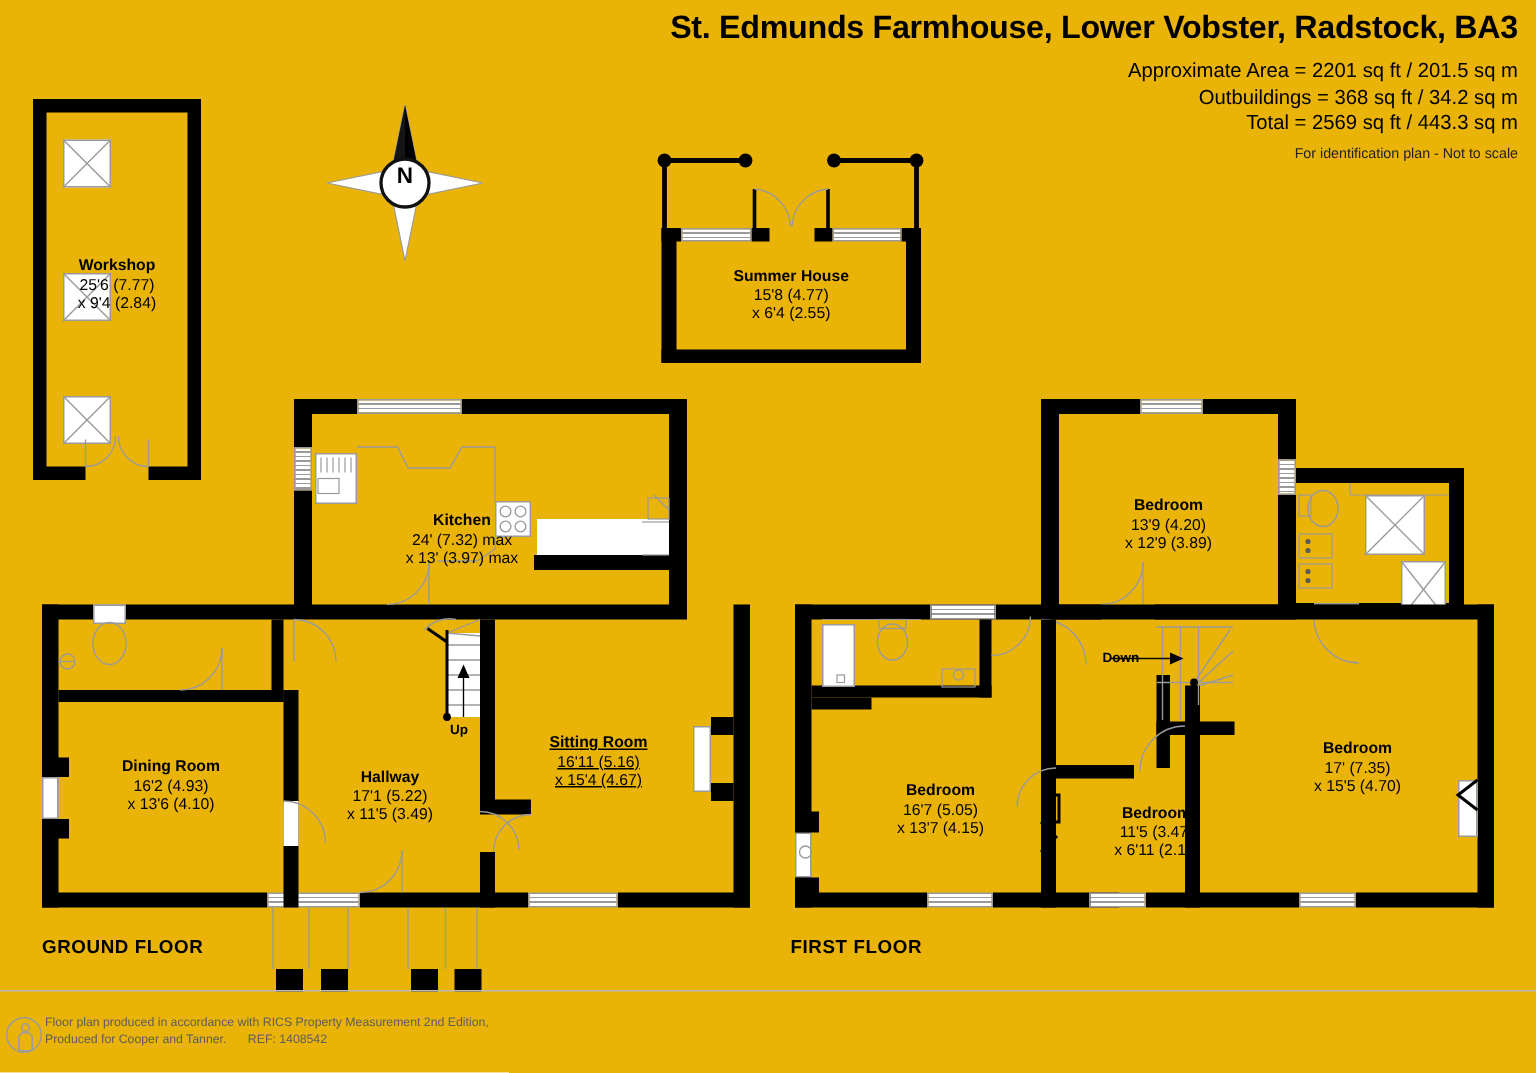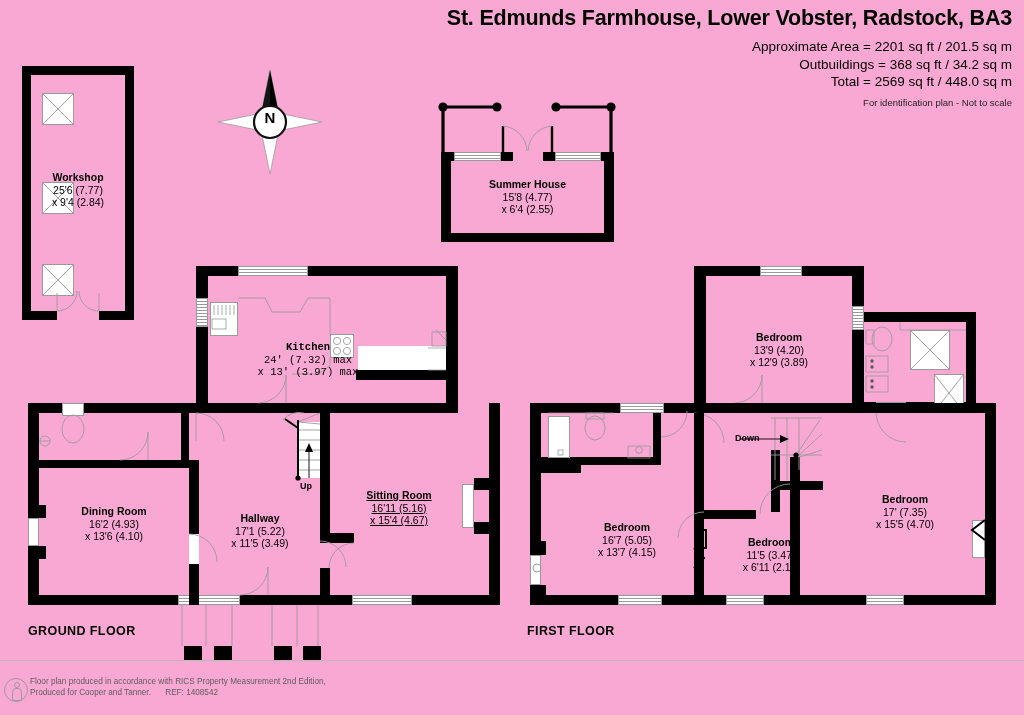--- a/index.html
+++ b/index.html
@@ -9,21 +9,21 @@
   }
   body {
     font-family: "Liberation Sans", sans-serif;
     color: #000000;
   }
   #page {
     position: relative;
     width: 1024px;
     height: 715px;
     overflow: hidden;
-    background: #f9a8d4;
+    background: #eab308;
   }
 
   
   .title {
     position: absolute;
     left: 0; top: 6px;
     width: 1012px;
     text-align: right;
     font-size: 21.5px;
     font-weight: bold;
@@ -138,21 +138,21 @@
 </head>
 <body>
 
 <div id="page">
 
   <div class="title">St. Edmunds Farmhouse, Lower Vobster, Radstock, BA3</div>
 
   <div class="areas">
     <div>Approximate Area = 2201 sq ft / 201.5 sq m</div>
     <div>Outbuildings = 368 sq ft / 34.2 sq m</div>
-    <div>Total = 2569 sq ft / 448.0 sq m</div>
+    <div>Total = 2569 sq ft / 443.3 sq m</div>
   </div>
   <div class="disclaimer">For identification plan - Not to scale</div>
 
   <svg class="ov" style="left:0;top:0;">
     <g transform="translate(270,122)">
       <polygon points="0,-52 9,-8 0,0 -9,-8" fill="#ffffff" stroke="#9a9a9a" stroke-width="0.8"></polygon>
       <polygon points="0,-52 9,-8 0,0" fill="#000000"></polygon>
       <polygon points="0,-52 -9,-8 0,0" fill="#151515"></polygon>
       <polygon points="0,52 9,8 0,0 -9,8" fill="#ffffff" stroke="#9a9a9a" stroke-width="0.8"></polygon>
       <polygon points="52,0 8,9 0,0 8,-9" fill="#ffffff" stroke="#9a9a9a" stroke-width="0.8"></polygon>
@@ -267,21 +267,21 @@
 
     <div class="wall" style="left:356px; top:370px; width:102px; height:10px;"></div>
     <div class="white" style="left:358px; top:346px; width:88px; height:24px;"></div>
     <svg class="ov">
       <path d="M436,330 L446,340" stroke="#9a9a9a" stroke-width="0.9" fill="none"></path>
       <rect x="432" y="332" width="14" height="14" fill="none" stroke="#9a9a9a" stroke-width="0.8"></rect>
       <line x1="428" y1="348" x2="446" y2="348" stroke="#9a9a9a" stroke-width="0.8"></line>
       <line x1="428" y1="370" x2="446" y2="370" stroke="#9a9a9a" stroke-width="0.8"></line>
     </svg>
 
-    <div class="label" style="left:218px; top:341px; width:180px;font-family:Liberation Mono, monospace;">
+    <div class="label" style="left:218px; top:341px; width:180px;">
       <div class="rname">Kitchen</div>
       <div>24' (7.32) max</div>
       <div>x 13' (3.97) max</div>
     </div>
 
     <div class="wall" style="left:28px;  top:403px; width:170px; height:10px;"></div>
     <div class="wall" style="left:28px;  top:403px; width:11px; height:202px;"></div>
     <div class="wall" style="left:28px;  top:595px; width:150px; height:10px;"></div>
     <div class="hatch" style="left:178px; top:595px; width:62px; height:10px;"></div>
     <div class="wall" style="left:240px; top:595px; width:112px; height:10px;"></div>

